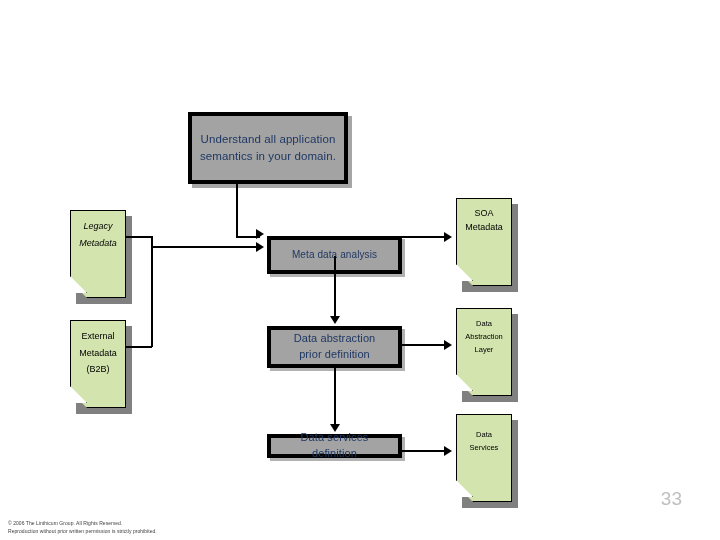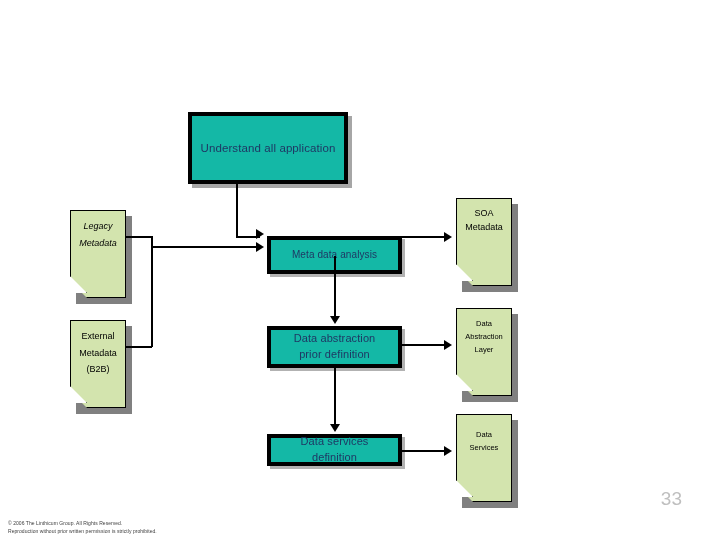--- a/index.html
+++ b/index.html
@@ -21,21 +21,21 @@
     left: 0; top: 0;
     width: 720px;
     height: 540px;
     background: #ffffff;
   }
 
   
   .proc-box {
     position: absolute;
     box-sizing: border-box;
-    background: #14b8a6;
+    background: #a3a3a3;
     border: 4px solid #000000;
     color: #1f3864;
     display: flex;
     align-items: center;
     justify-content: center;
     text-align: center;
     line-height: 1.45;
     letter-spacing: .1px;
   }
   .proc-box .txt {
@@ -58,21 +58,21 @@
     margin-top: 18px;
   }
   #box-dal {
     left: 267px; top: 326px;
     width: 135px; height: 42px;
     font-size: 11px;
     box-shadow: 3px 3px 0 0 rgba(0,0,0,0.30);
   }
   #box-dsd {
     left: 267px; top: 434px;
-    width: 135px; height: 32px;
+    width: 135px; height: 24px;
     font-size: 11px;
     box-shadow: 3px 3px 0 0 rgba(0,0,0,0.30);
   }
 
   
   .doc {
     position: absolute;
     width: 56px;
     height: 83px;
   }
@@ -176,20 +176,21 @@
   #footer div { white-space: nowrap; }
 </style>
 </head>
 <body>
 
 <div id="slide">
 
   <div class="proc-box" id="box-understand">
     <span class="txt">
       <span>Understand all application</span><br>
+      <span>semantics in your domain.</span>
     </span>
   </div>
 
   <div class="conn v-line" style="left:236px; top:184px; height:53px;"></div>
   <div class="conn h-line" style="left:236px; top:236px; width:24px;"></div>
   <div class="arrow-down" style="left:255px; top:230px; transform:rotate(-90deg);"></div>
 
   <div class="doc" id="doc-legacy">
     <div class="shadow"></div>
     <div class="page"></div>

